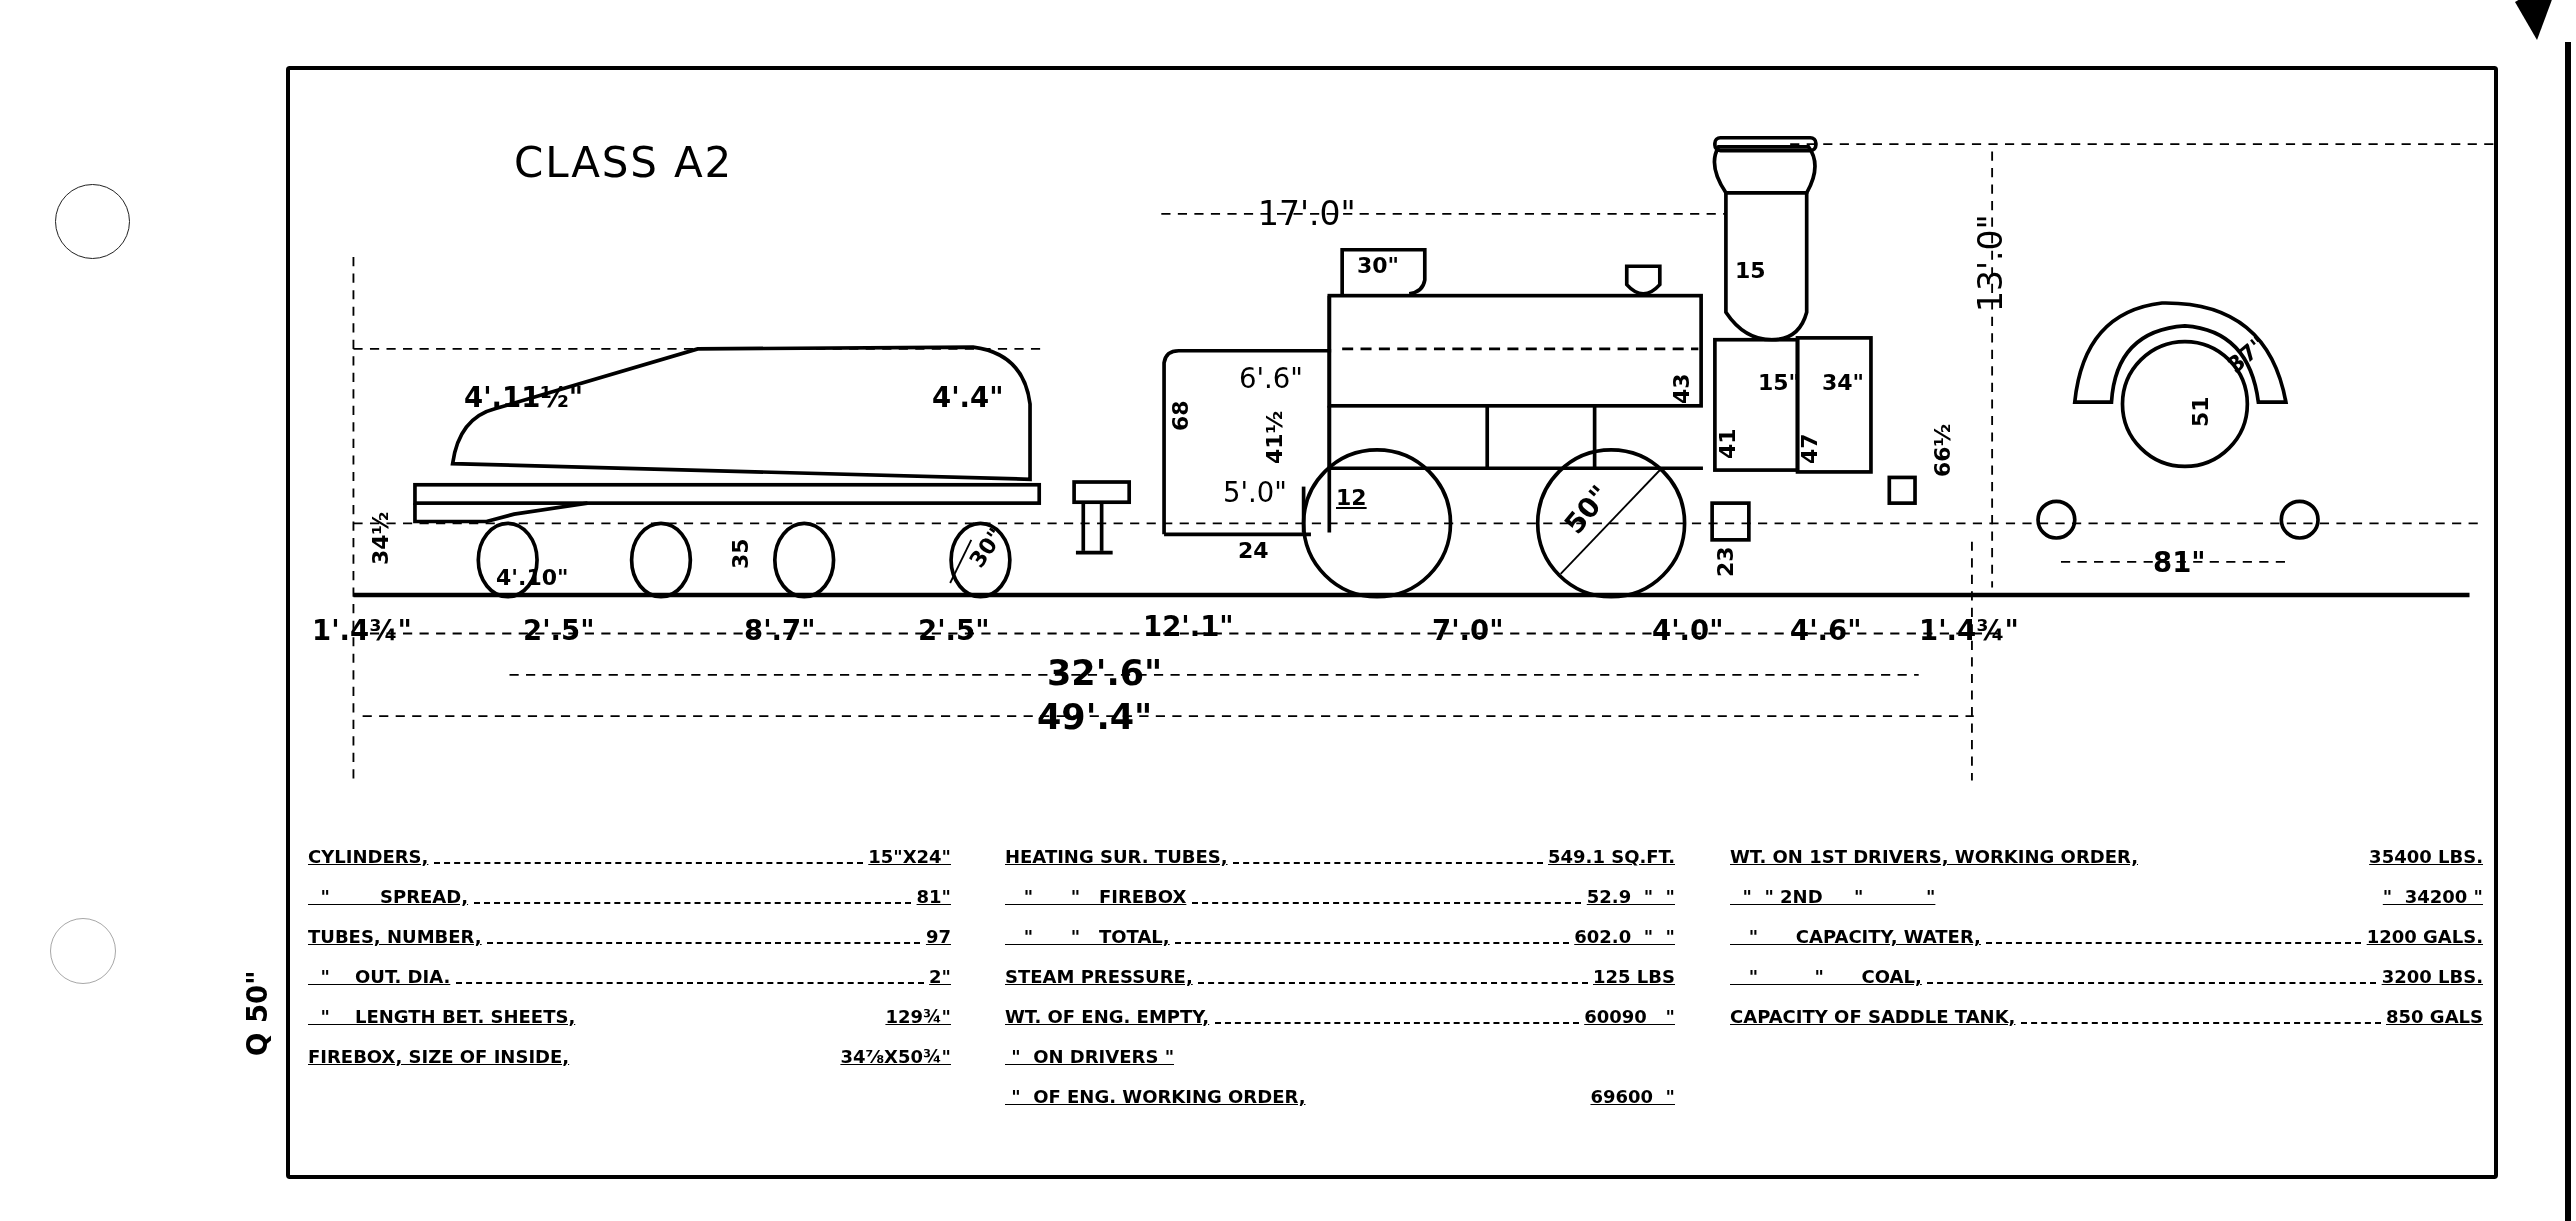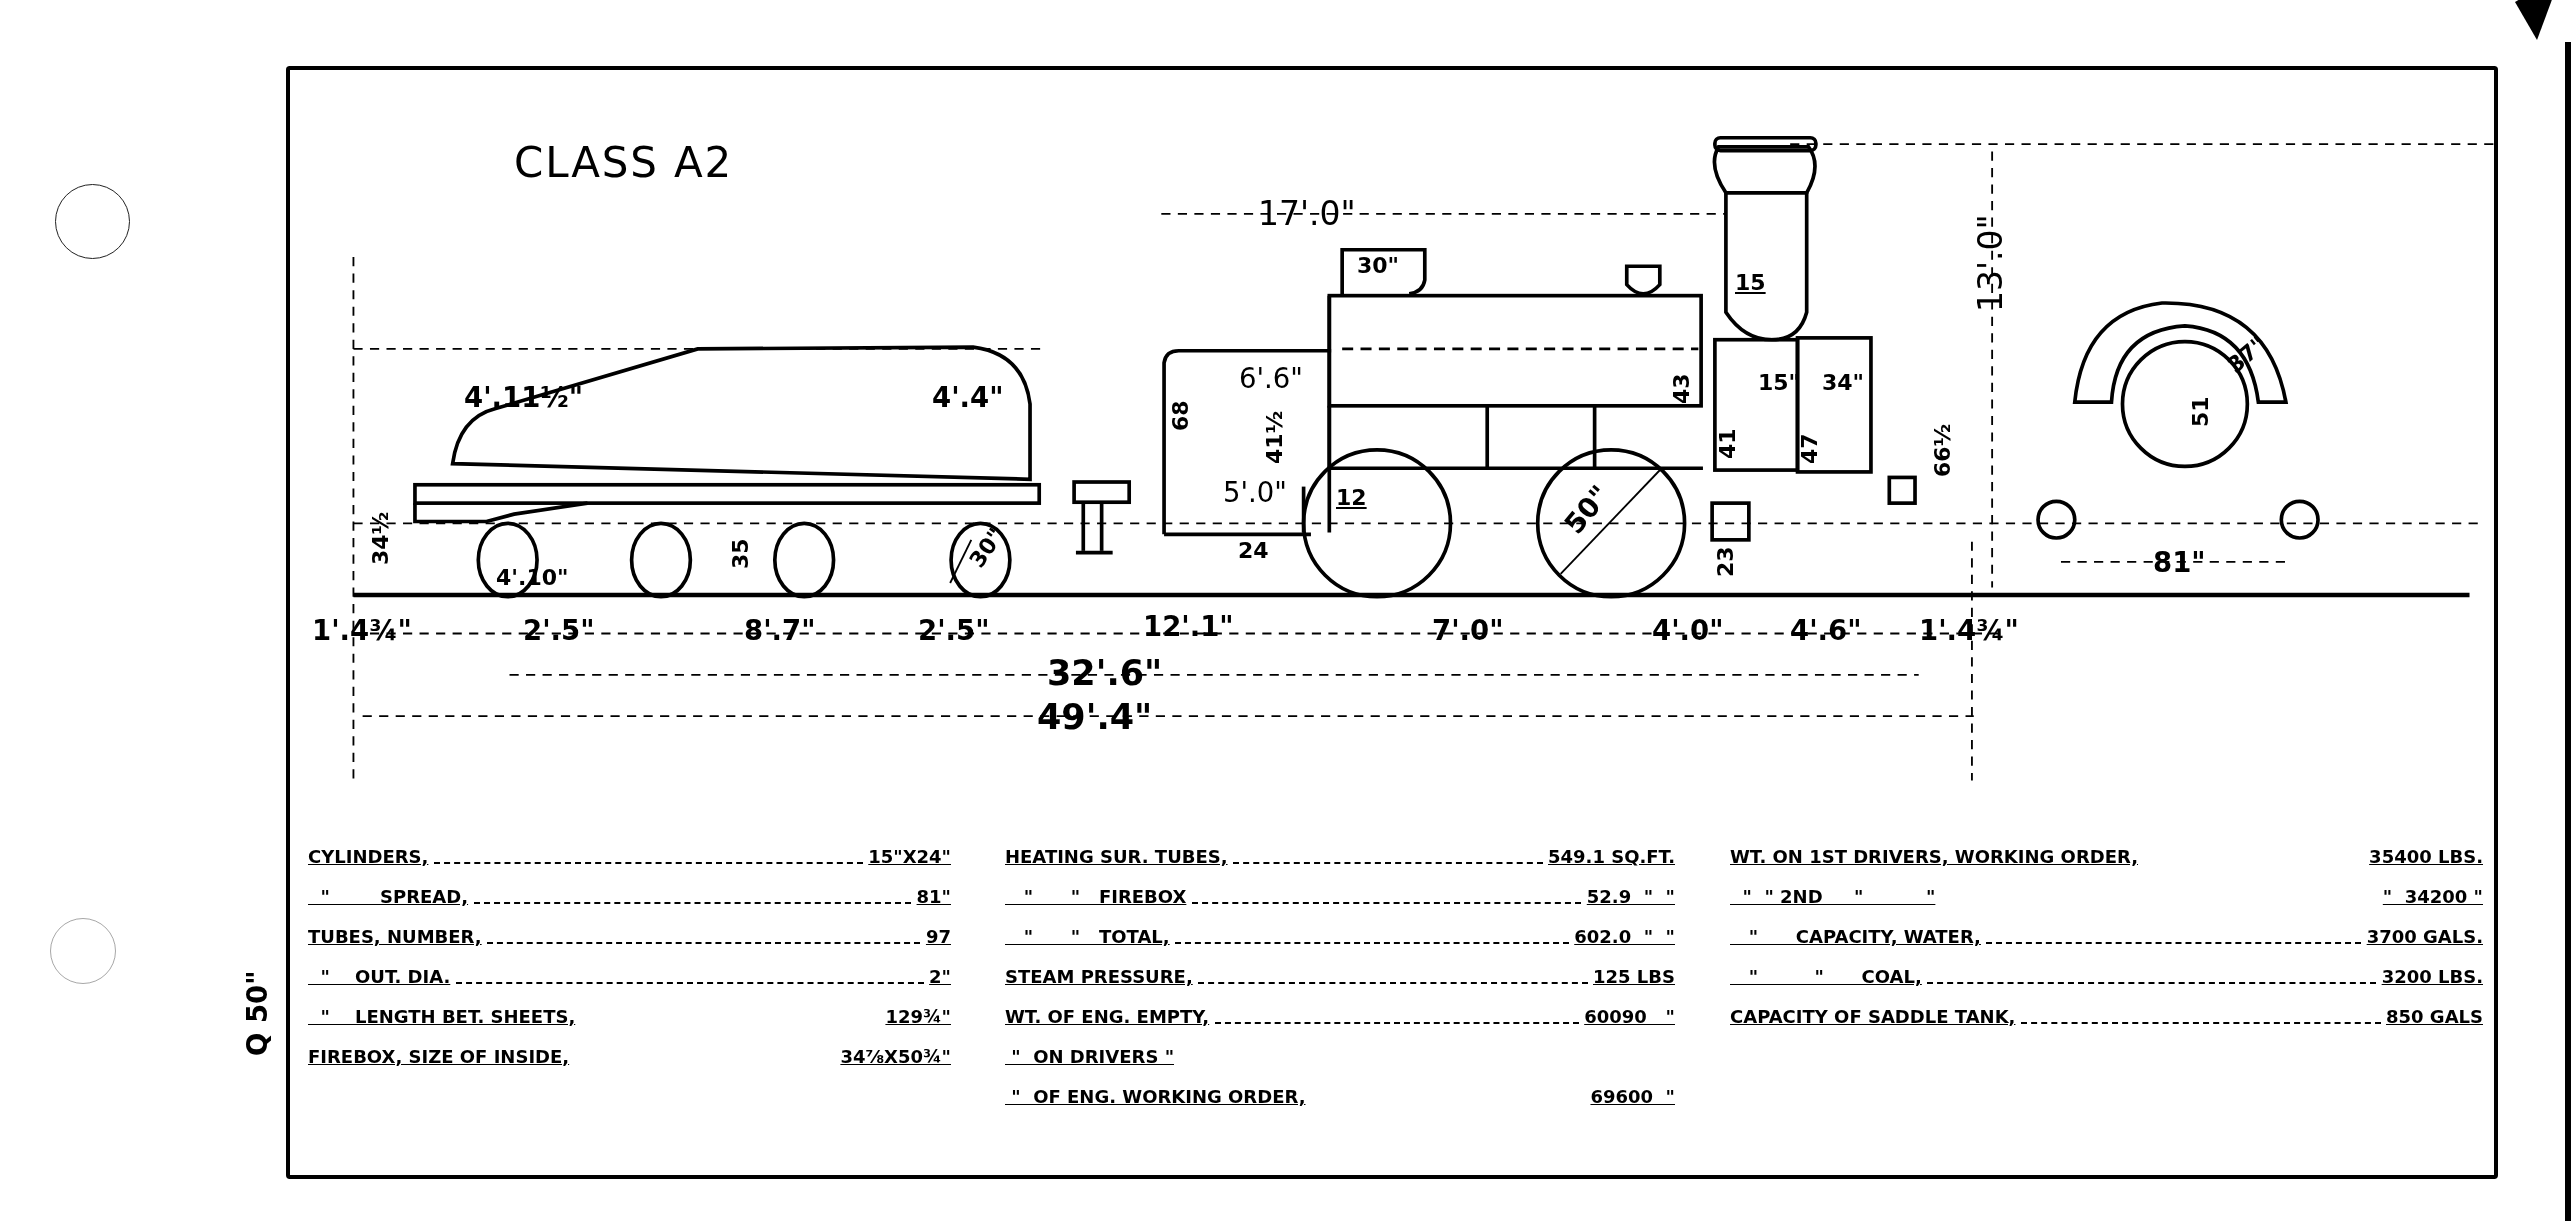--- a/index.html
+++ b/index.html
@@ -135,21 +135,21 @@
 
   <div class="dim small" style="left:1357px;top:255px;">30"</div>
   <div class="dim" style="left:1239px;top:365px;font-weight:400;">6'.6"</div>
   <div class="dim" style="left:1223px;top:479px;font-weight:400;">5'.0"</div>
   <div class="dim small vert" style="left:1170px;top:431px;">68</div>
   <div class="dim small vert" style="left:1264px;top:464px;">41½</div>
   <div class="dim small" style="left:1336px;top:487px;text-decoration:underline;">12</div>
   <div class="dim small" style="left:1238px;top:540px;text-align:right;">24</div>
   <div class="dim" style="left:1561px;top:496px;transform:rotate(-50deg);">50"</div>
   <div class="dim small vert" style="left:1671px;top:404px;">43</div>
-  <div class="dim small" style="left:1735px;top:272px;text-decoration:underline;">15</div>
+  <div class="dim small" style="left:1735px;top:260px;">15</div>
   <div class="dim small" style="left:1758px;top:372px;">15"</div>
   <div class="dim small" style="left:1822px;top:372px;">34"</div>
   <div class="dim small vert" style="left:1799px;top:464px;">47</div>
   <div class="dim small vert" style="left:1717px;top:459px;">41</div>
   <div class="dim small vert" style="left:1715px;top:577px;">23</div>
   <div class="dim small vert" style="left:1932px;top:477px;">66½</div>
 
   <div class="dim small" style="left:2226px;top:344px;transform:rotate(-40deg);">37"</div>
   <div class="dim small vert" style="left:2190px;top:427px;">51</div>
   <div class="dim" style="left:2153px;top:549px;">81"</div>
@@ -232,21 +232,21 @@
         <span class="value">35400 LBS.</span>
       </div>
     <div class="spec-row">
         <span class="label">  "  " 2ND     "          "</span>
         <span class="leader" style="border:none"></span>
         <span class="value">"  34200 "</span>
       </div>
     <div class="spec-row">
         <span class="label">   "      CAPACITY, WATER,</span>
         <span class="leader"></span>
-        <span class="value">3700 GALS.</span>
+        <span class="value">1200 GALS.</span>
       </div>
     <div class="spec-row">
         <span class="label">   "         "      COAL,</span>
         <span class="leader"></span>
         <span class="value">3200 LBS.</span>
       </div>
     <div class="spec-row">
         <span class="label">CAPACITY OF SADDLE TANK,</span>
         <span class="leader"></span>
         <span class="value">850 GALS</span>

